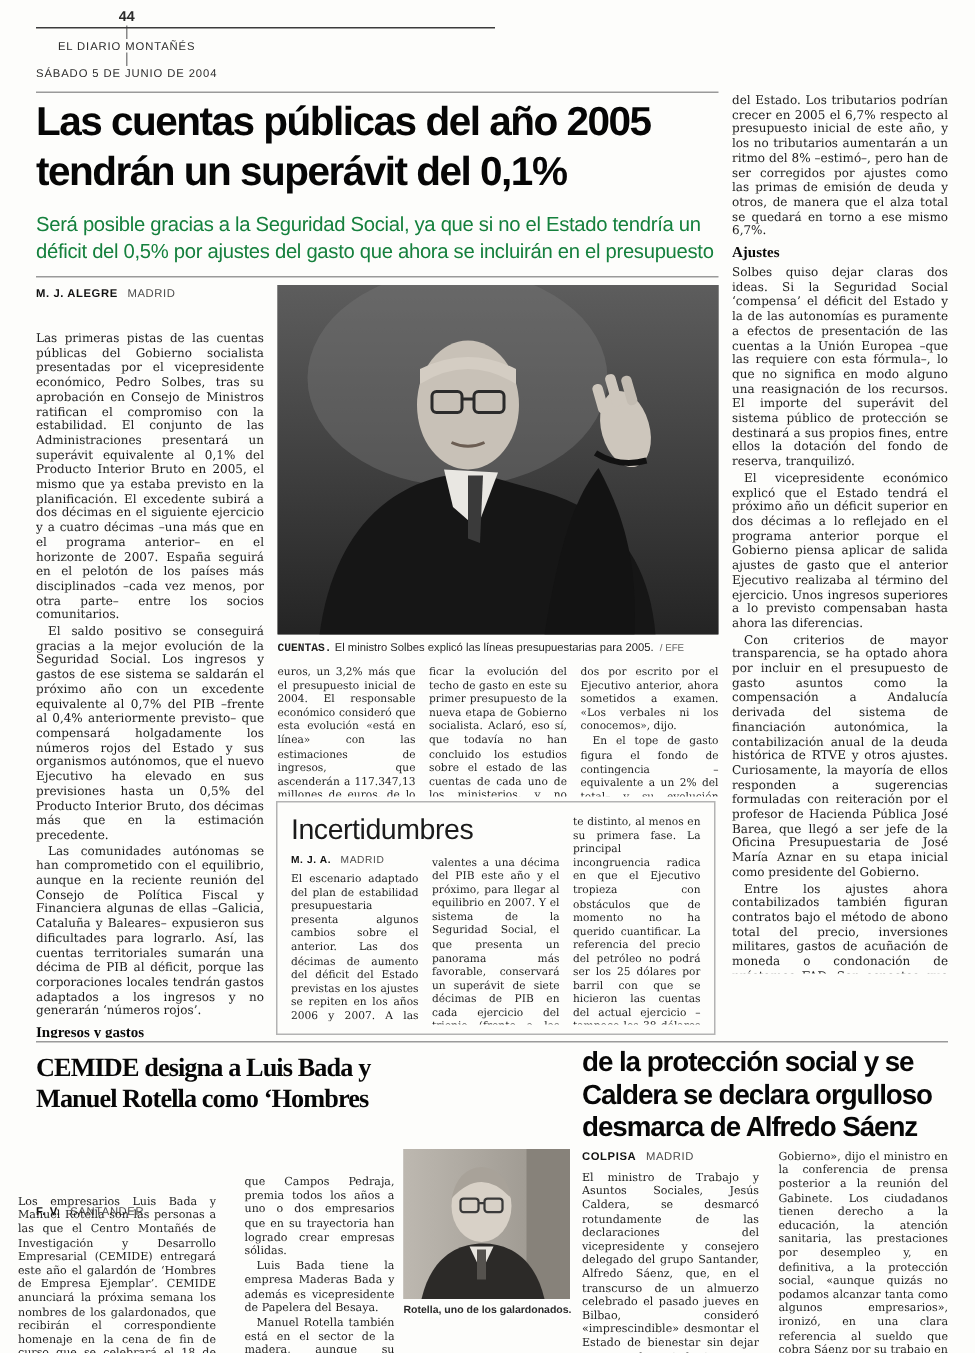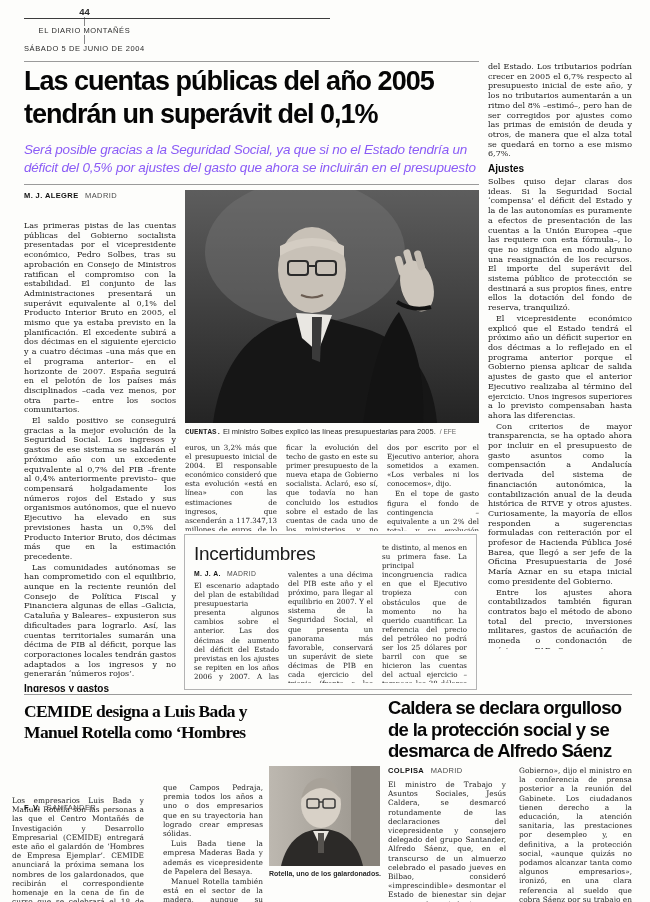--- a/index.html
+++ b/index.html
@@ -12,29 +12,29 @@
               color:#2b2b2b;letter-spacing:.6px;white-space:nowrap;display:flex;align-items:center;}
   .folio-num{font-weight:bold;font-size:9.5px;letter-spacing:0;}
   .sep{display:inline-block;width:1px;height:9px;background:#888;margin:0 6px;}
   .section-title{left:24px;top:20px;font-family:"Liberation Serif",serif;font-size:31px;line-height:34px;white-space:nowrap;}
   .section-light{color:#9c9c9c;}
   .section-bold{color:#0a0a0a;font-weight:bold;}
   
   .main-headline{left:24px;top:65px;width:460px;font-family:"Liberation Sans",sans-serif;
                  font-weight:bold;font-size:27px;line-height:33px;letter-spacing:-1px;color:#060606;}
   .main-deck{left:24px;top:141px;width:456px;font-family:"Liberation Sans",sans-serif;
-             font-size:13.5px;line-height:17.5px;letter-spacing:-.2px;color:#8b5cf6;font-style:italic;}
+             font-size:13.5px;line-height:17.5px;letter-spacing:-.2px;color:#15803d;}
   .byline{font-family:"Liberation Sans",sans-serif;font-size:7.5px;letter-spacing:.4px;color:#111;white-space:nowrap;}
   .byline .bn{font-weight:bold;}
   .byline .bc{color:#4a4a4a;margin-left:4px;}
   .body-text{font-size:8px;line-height:9.7px;text-align:justify;color:#1c1c1c;overflow:hidden;}
   .body-text p{margin:0 0 1px 0;}
   .body-text p.in{text-indent:8px;}
   .narrow{font-size:7.1px;line-height:9.1px;}
-  .subhead{font-family:Liberation Sans, sans-serif;font-weight:bold;font-size:10px;
+  .subhead{font-family:Liberation Serif, serif;font-weight:bold;font-size:10px;
            line-height:12px;margin:4px 0 2px 0;color:#0a0a0a;text-align:left;}
   .col1{left:24px;top:221px;width:152px;height:471px;}
   .col4{left:488px;top:62px;width:144px;height:587px;}
   .colA{left:185px;top:443px;width:92px;height:88px;}
   .colB{left:286px;top:443px;width:92px;height:88px;}
   .colC{left:387px;top:443px;width:92px;height:88px;}
   .main-photo{left:185px;top:190px;width:294px;height:233px;background:#333;}
   .caption{left:185px;top:427px;width:296px;font-family:"Liberation Sans",sans-serif;
            font-size:7.5px;color:#1f1f1f;white-space:nowrap;overflow:hidden;}
   .caption .cl{font-weight:bold;font-family:Liberation Mono, monospace;}
@@ -217,22 +217,22 @@
       <rect x="38" y="33" width="12" height="9" rx="2" fill="none" stroke="#3a3a3a" stroke-width="1.5"></rect>
       <rect x="54" y="33" width="12" height="9" rx="2" fill="none" stroke="#3a3a3a" stroke-width="1.5"></rect>
       <line x1="50" y1="36" x2="54" y2="36" stroke="#3a3a3a" stroke-width="1.5"></line>
       <polygon points="44,65 60,65 52,82" fill="#e8e5df"></polygon>
       <rect x="49" y="67" width="6" height="20" fill="#55524e"></rect>
     </svg>
   </div>
   <div class="abs rotella-caption">Rotella, uno de los galardonados.</div>
 
   <div class="abs caldera-headline">
+    <div>de la protección social y se</div>
     <div>Caldera se declara orgulloso</div>
-    <div>de la protección social y se</div>
     <div>desmarca de Alfredo Sáenz</div>
   </div>
   <div class="abs byline caldera-byline">
     <span class="bn">COLPISA</span>
     <span class="bc">MADRID</span>
   </div>
   <div class="abs body-text caldera-col1">
     <p>El ministro de Trabajo y Asuntos Sociales, Jesús Caldera, se desmarcó rotundamente de las declaraciones del vicepresidente y consejero delegado del grupo Santander, Alfredo Sáenz, que, en el transcurso de un almuerzo celebrado el pasado jueves en Bilbao, consideró «imprescindible» desmontar el Estado de bienestar sin dejar que pase demasiado tiempo.</p>
 
   </div>

